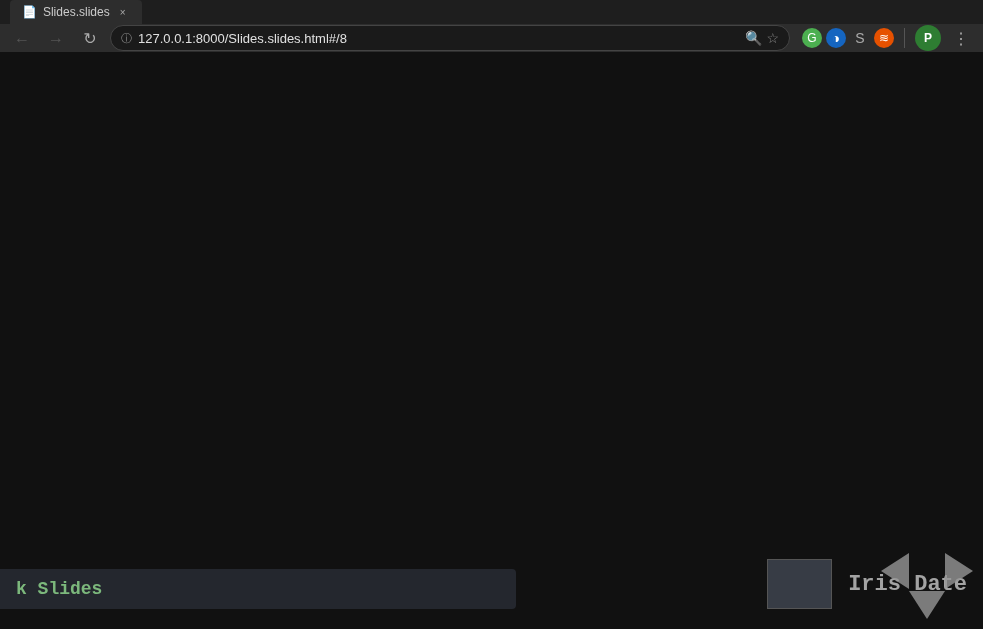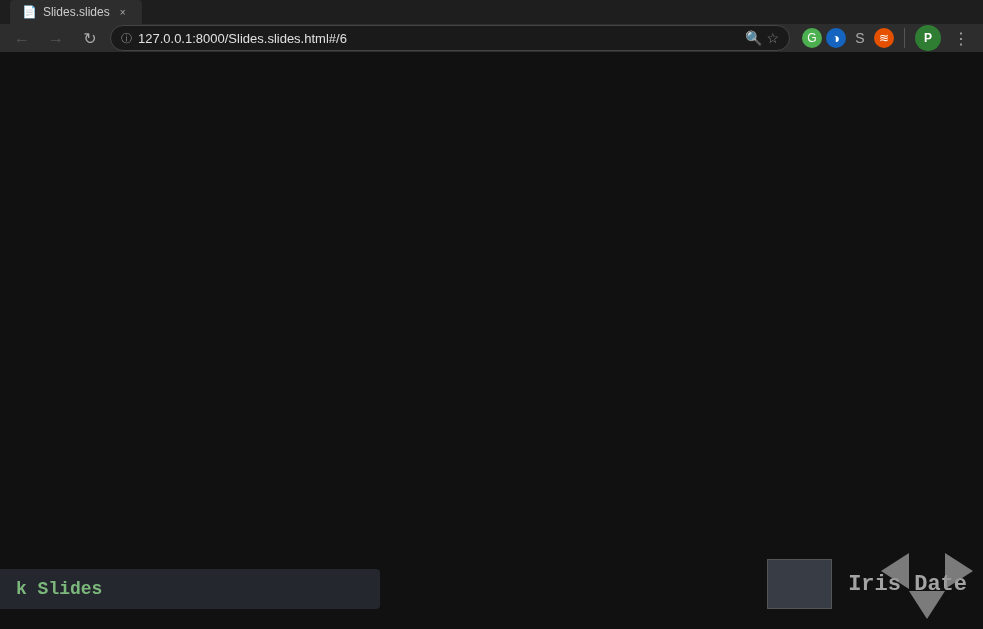--- a/index.html
+++ b/index.html
@@ -193,21 +193,21 @@
     .left-slide-label {
       position: absolute;
       left: 0;
       bottom: 20px;
       background: rgba(40, 44, 52, 0.85);
       color: #7cb87c;
       font-size: 18px;
       font-weight: bold;
       padding: 10px 32px 10px 16px;
       border-radius: 0 4px 4px 0;
-      width: 380px;
+      width: 516px;
       font-family: 'Courier New', monospace;
     }
 
     .right-slide-info {
       position: absolute;
       right: 0;
       bottom: 20px;
       display: flex;
       align-items: center;
       gap: 0;
@@ -294,21 +294,21 @@
     </div>
   </div>
 
   <div class="nav-bar">
     <button class="nav-btn disabled">←</button>
     <button class="nav-btn disabled">→</button>
     <button class="nav-btn">↻</button>
 
     <div class="address-bar">
       <span class="lock-icon">ⓘ</span>
-      <span class="address-text">127.0.0.1:8000/Slides.slides.html#/6</span>
+      <span class="address-text">127.0.0.1:8000/Slides.slides.html#/8</span>
       <div class="address-actions">
         <span>🔍</span>
         <span>☆</span>
       </div>
     </div>
 
     <div class="browser-actions">
       <div class="ext-icon ext-green">G</div>
       <div class="ext-icon ext-blue" style="font-size:14px;">◑</div>
       <div class="ext-icon" style="color:#aaa; font-size:14px;">S</div>

